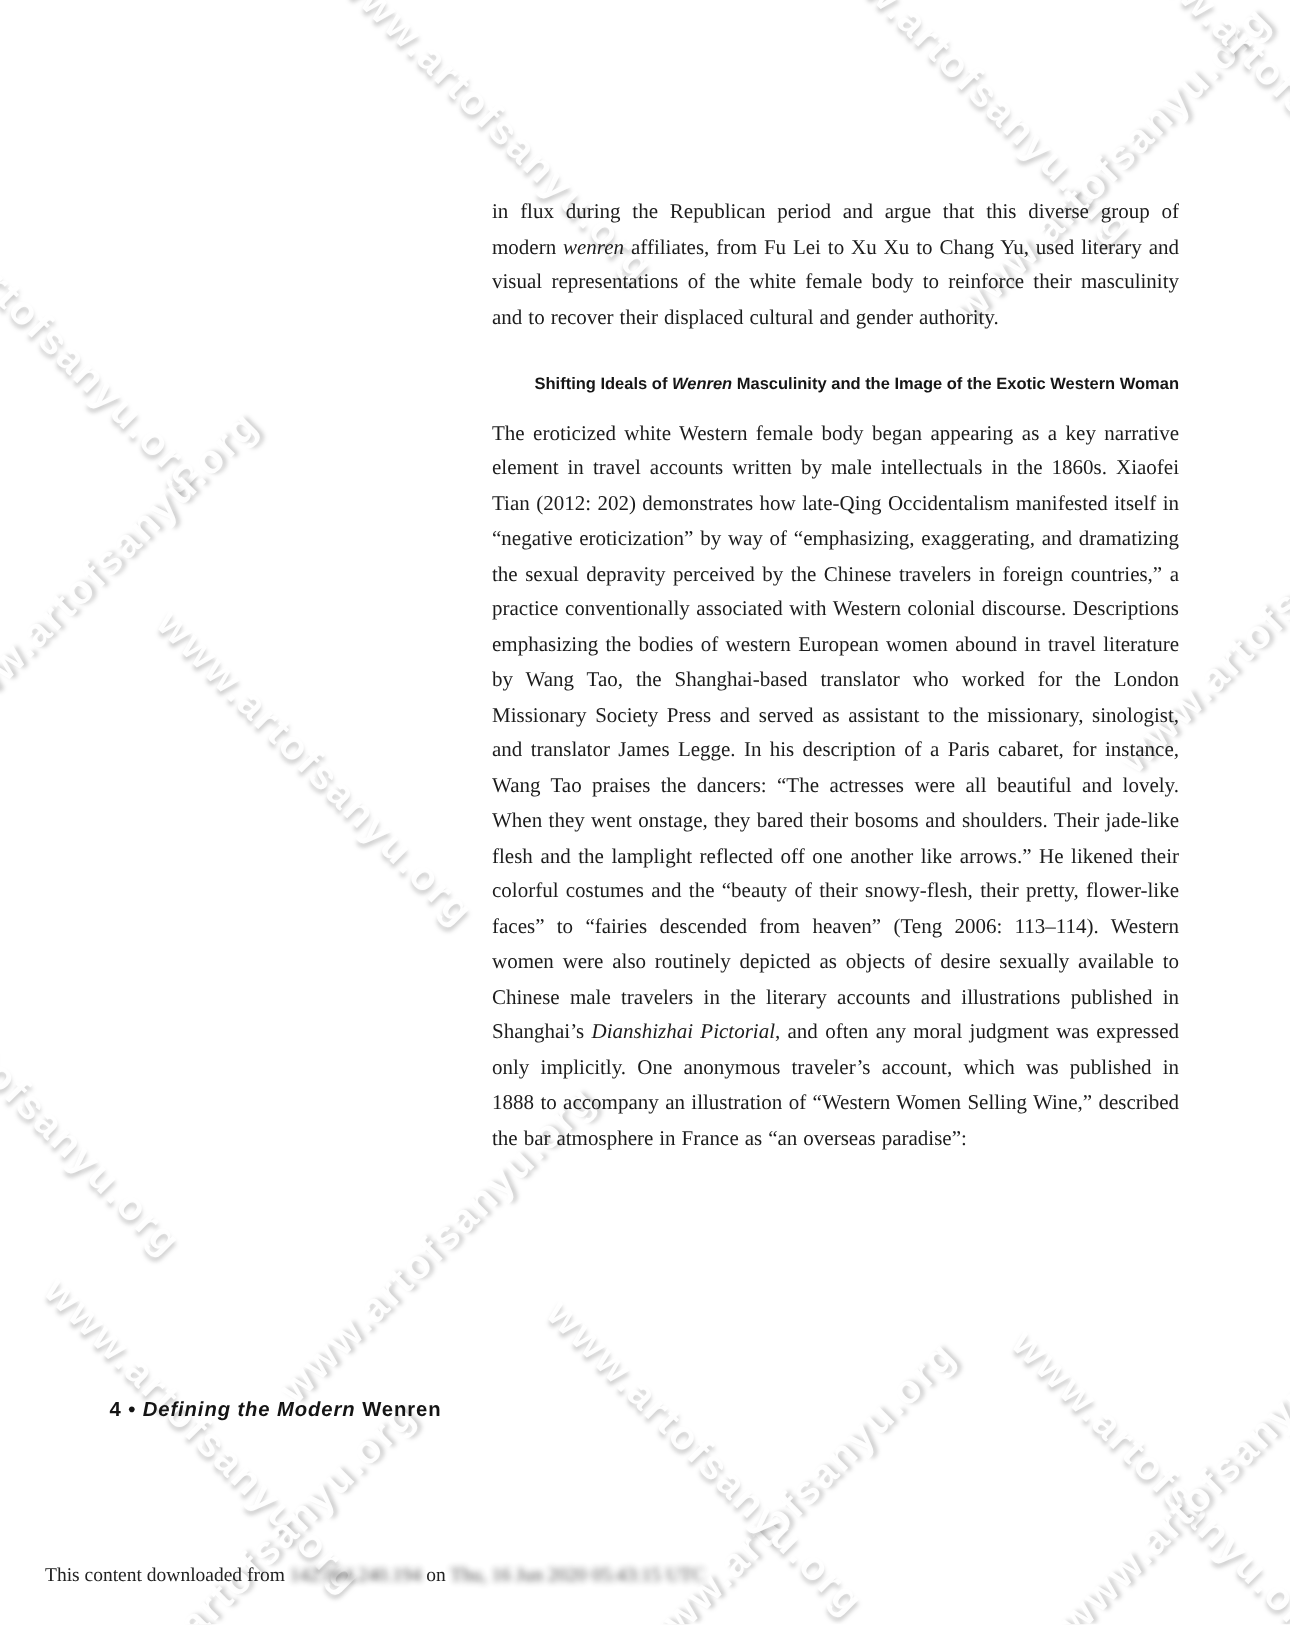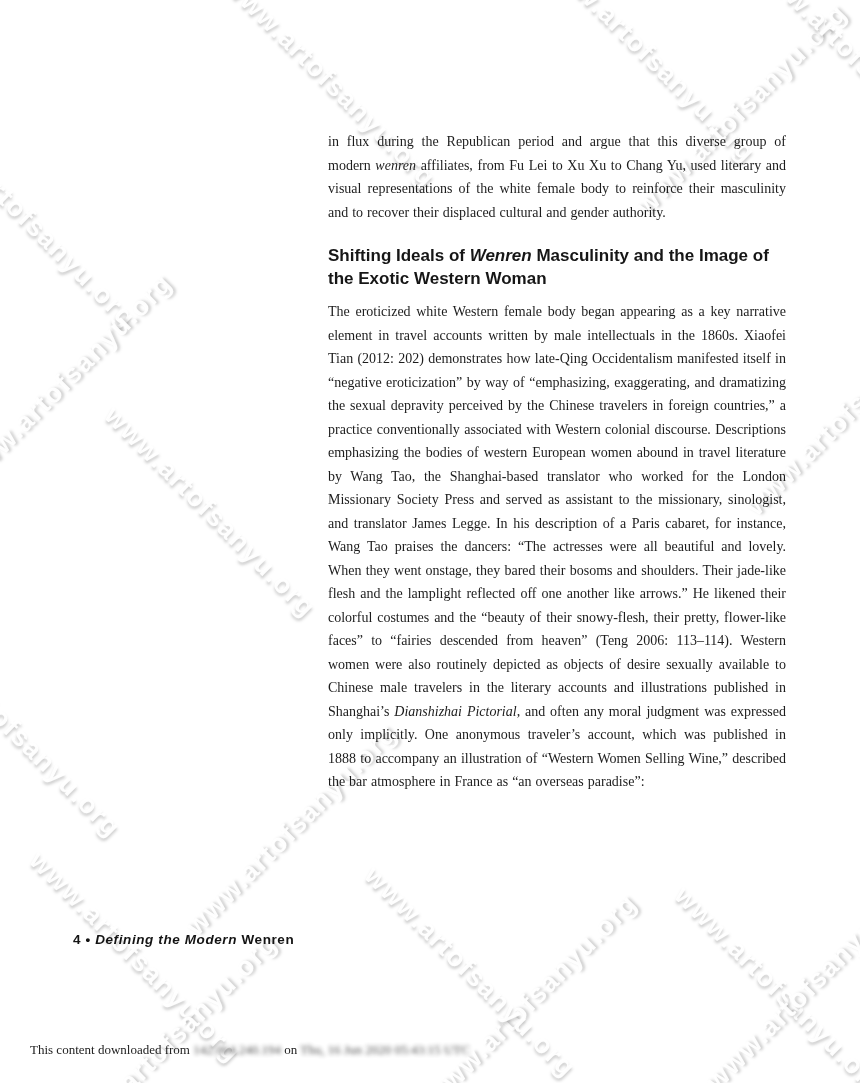--- a/index.html
+++ b/index.html
@@ -41,25 +41,25 @@
     margin: 0;
     font-size: 14px;
     line-height: 23.5px;
     text-align: justify;
     word-spacing: 0.5px;
     font-family: Liberation Serif, serif;
   }
   .para-intro { margin-bottom: 21px; }
   .section-heading {
     margin: 0 0 10px 0;
-    font-size: 17px;
+    font-size: 11px;
     line-height: 22.5px;
     font-weight: 700;
     color: #161616;
-    text-align: left;
+    text-align: right;
   }
   i { font-style: italic; }
 
   
   .running-footer {
     position: absolute;
     left: 73px; top: 932px;
     font-size: 13.5px;
     font-weight: 700;
     color: #141414;

